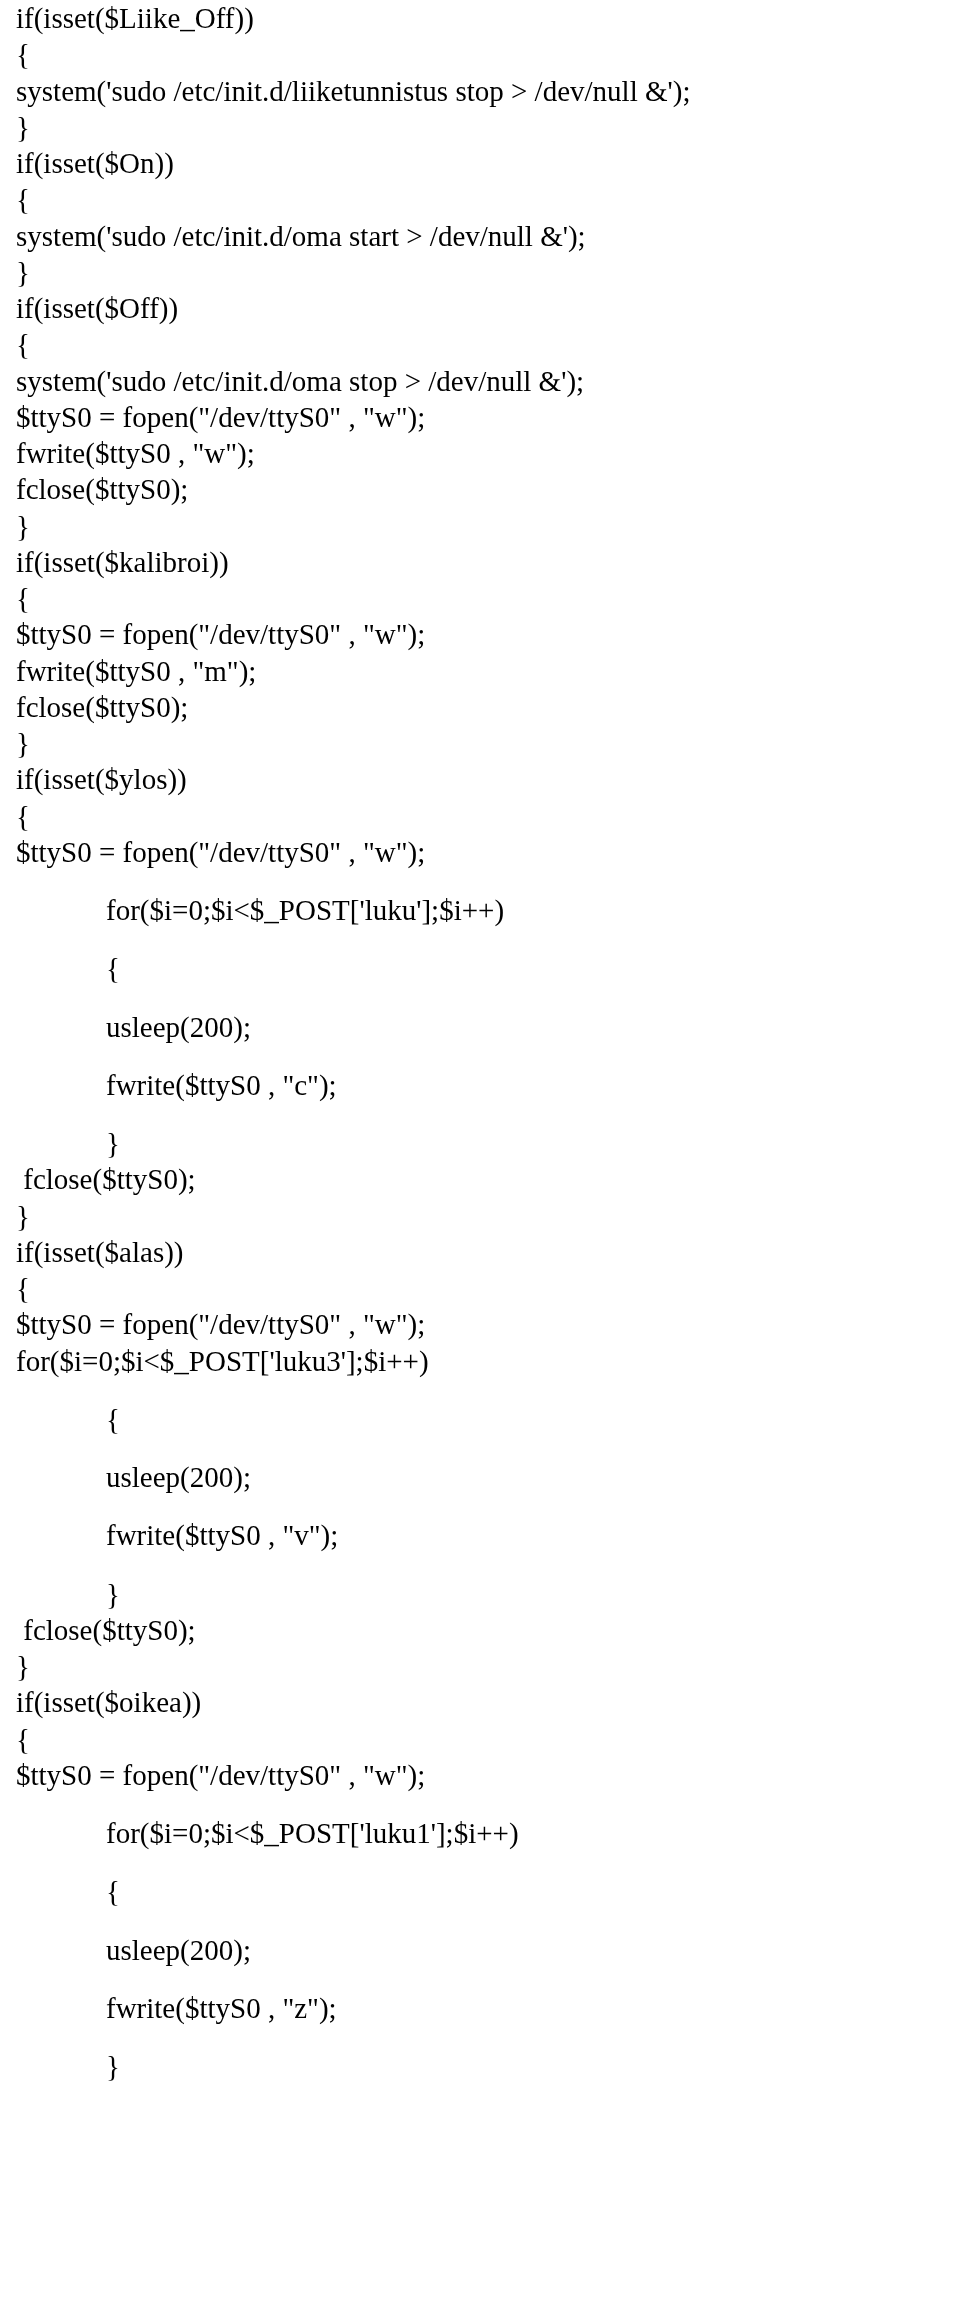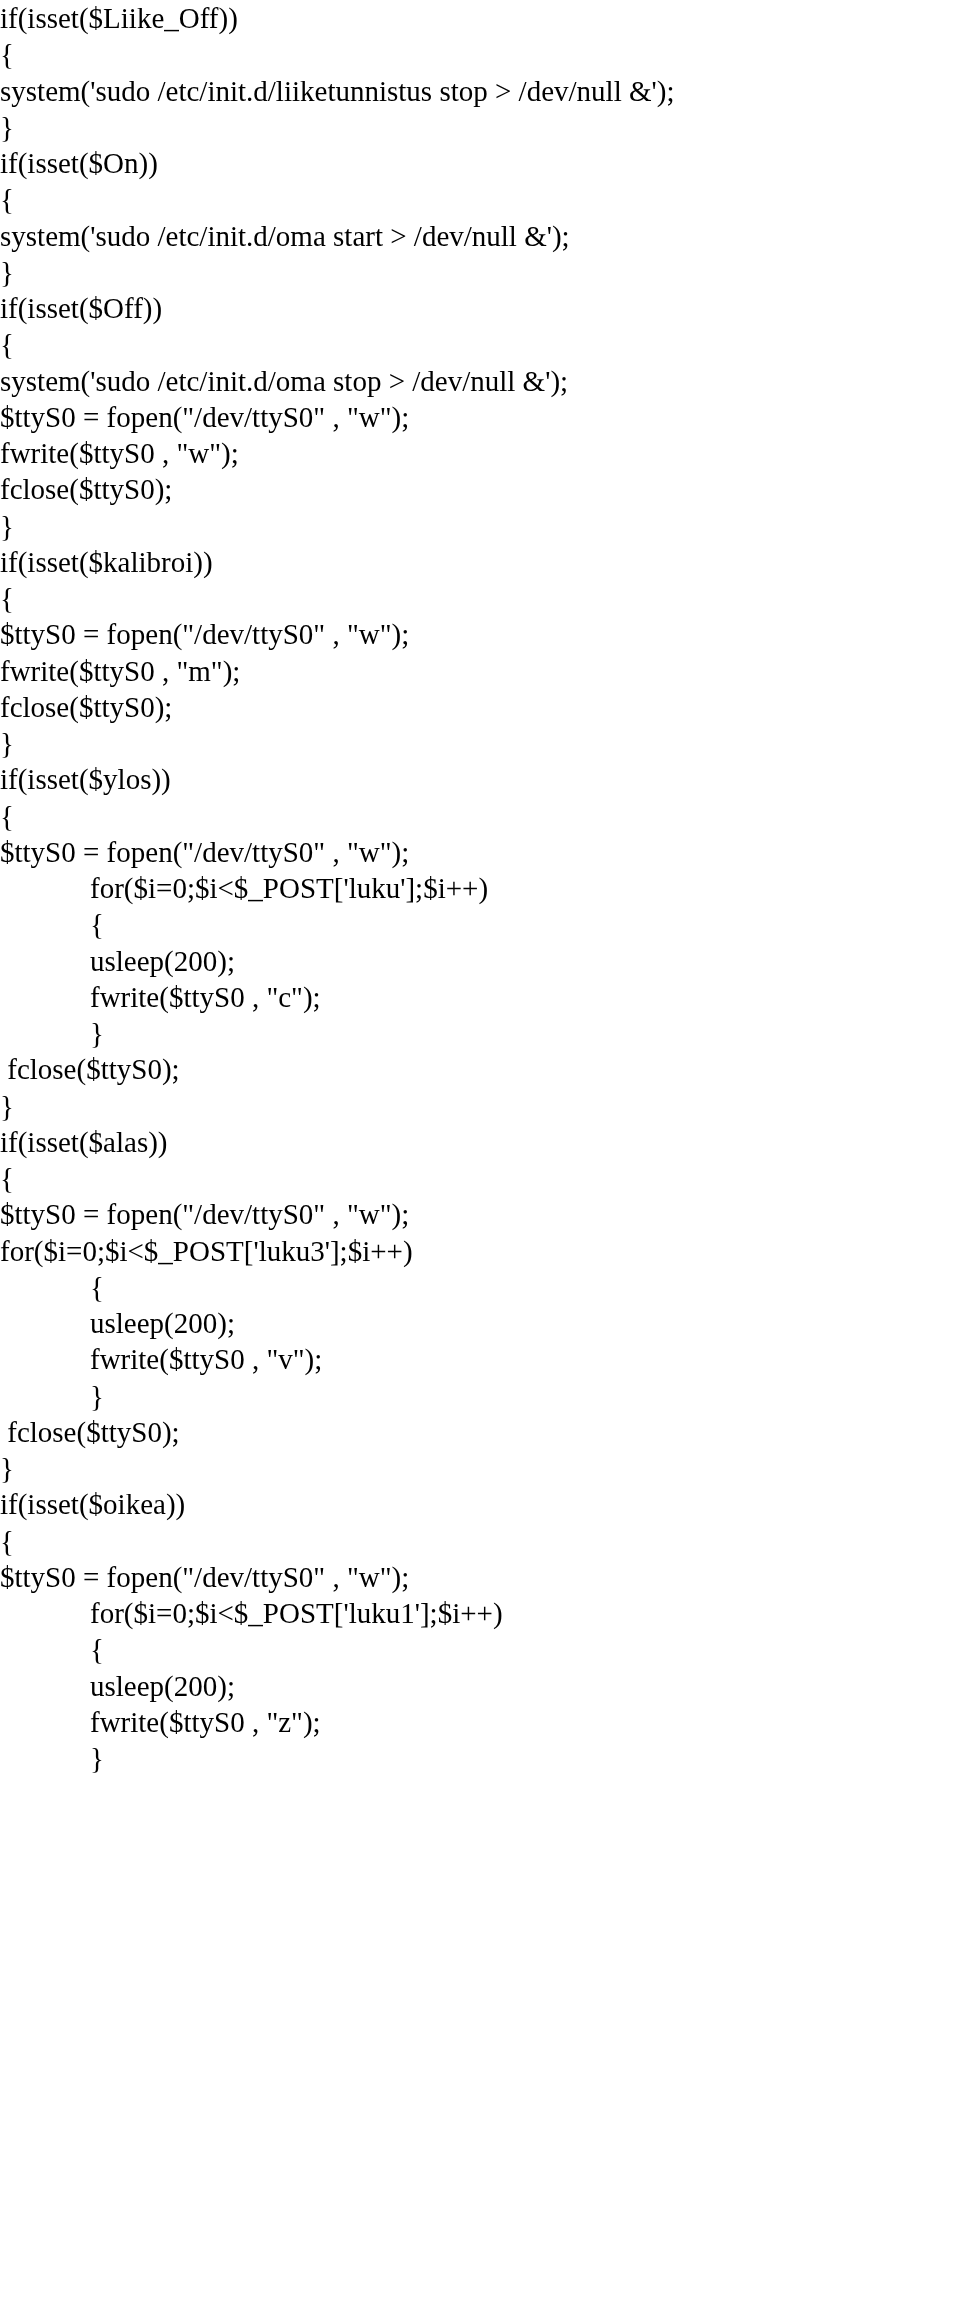--- a/index.html
+++ b/index.html
@@ -8,24 +8,25 @@
     background: #ffffff;
   }
   .page {
     width: 816px;
     min-height: 2315px;
     background: #ffffff;
     font-family: "Liberation Serif", "Times New Roman", Times, serif;
     font-size: 29px;
     line-height: 1.25;
     color: #000000;
-    padding: 0 0;
+    padding: 0 16px;
     box-sizing: border-box;
     white-space: pre;
   }
   .indent1 {
     padding-left: 90px;
+    margin-top: 22px;
   }
 </style>
 </head>
 <body>
 
 <div class="page" id="code-page"><div>if(isset($Liike_Off))</div><div>{</div><div>system('sudo /etc/init.d/liiketunnistus stop &gt; /dev/null &amp;');</div><div>}</div><div>if(isset($On))</div><div>{</div><div>system('sudo /etc/init.d/oma start &gt; /dev/null &amp;');</div><div>}</div><div>if(isset($Off))</div><div>{</div><div>system('sudo /etc/init.d/oma stop &gt; /dev/null &amp;');</div><div>$ttyS0 = fopen("/dev/ttyS0" , "w");</div><div>fwrite($ttyS0 , "w");</div><div>fclose($ttyS0);</div><div>}</div><div>if(isset($kalibroi))</div><div>{</div><div>$ttyS0 = fopen("/dev/ttyS0" , "w");</div><div>fwrite($ttyS0 , "m");</div><div>fclose($ttyS0);</div><div>}</div><div>if(isset($ylos))</div><div>{</div><div>$ttyS0 = fopen("/dev/ttyS0" , "w");</div><div class="indent1">for($i=0;$i&lt;$_POST['luku'];$i++)</div><div class="indent1">{</div><div class="indent1">usleep(200);</div><div class="indent1">fwrite($ttyS0 , "c");</div><div class="indent1">}</div><div> fclose($ttyS0);</div><div>}</div><div>if(isset($alas))</div><div>{</div><div>$ttyS0 = fopen("/dev/ttyS0" , "w");</div><div>for($i=0;$i&lt;$_POST['luku3'];$i++)</div><div class="indent1">{</div><div class="indent1">usleep(200);</div><div class="indent1">fwrite($ttyS0 , "v");</div><div class="indent1">}</div><div> fclose($ttyS0);</div><div>}</div><div>if(isset($oikea))</div><div>{</div><div>$ttyS0 = fopen("/dev/ttyS0" , "w");</div><div class="indent1">for($i=0;$i&lt;$_POST['luku1'];$i++)</div><div class="indent1">{</div><div class="indent1">usleep(200);</div><div class="indent1">fwrite($ttyS0 , "z");</div><div class="indent1">}</div></div>
 
 </body></html>

